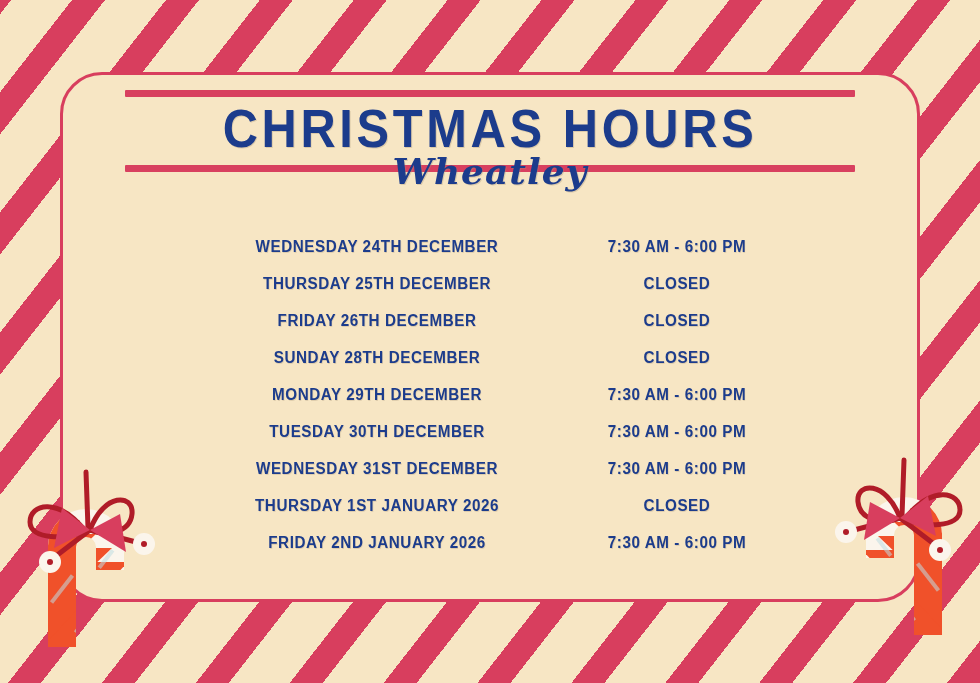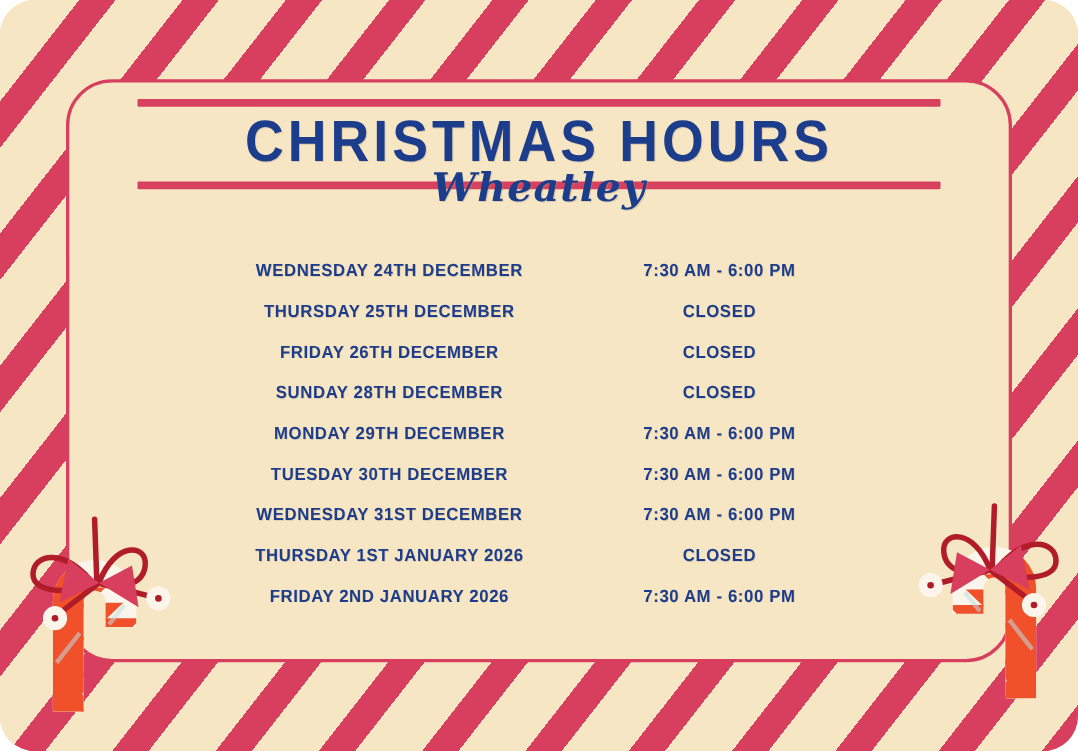--- a/index.html
+++ b/index.html
@@ -10,21 +10,20 @@
   body {
     font-family: "Liberation Sans", sans-serif;
   }
 
   #poster {
     position: relative;
     width: 980px;
     height: 683px;
     overflow: hidden;
     background-color: #fdba74;
-    border-radius: 32px;
   }
 
   
   #stripes {
     position: absolute;
     inset: 0;
     background-color: #F7E6C4;
     background-image: repeating-linear-gradient(
       -52deg,
       #D83E5E 0px,
@@ -86,21 +85,21 @@
     font-size: 36px;
     color: #1C3C8C;
     letter-spacing: 1px;
     text-shadow: 1px 1px 0 rgba(170,150,120,0.35);
     white-space: nowrap;
   }
 
   
   #schedule {
     position: absolute;
-    left: 174px;
+    left: 197px;
     top: 228px;
     width: 600px;
   }
   .row {
     display: flex;
     align-items: center;
     height: 37px;
   }
   .day, .hours {
     font-family: "Liberation Sans", sans-serif;

